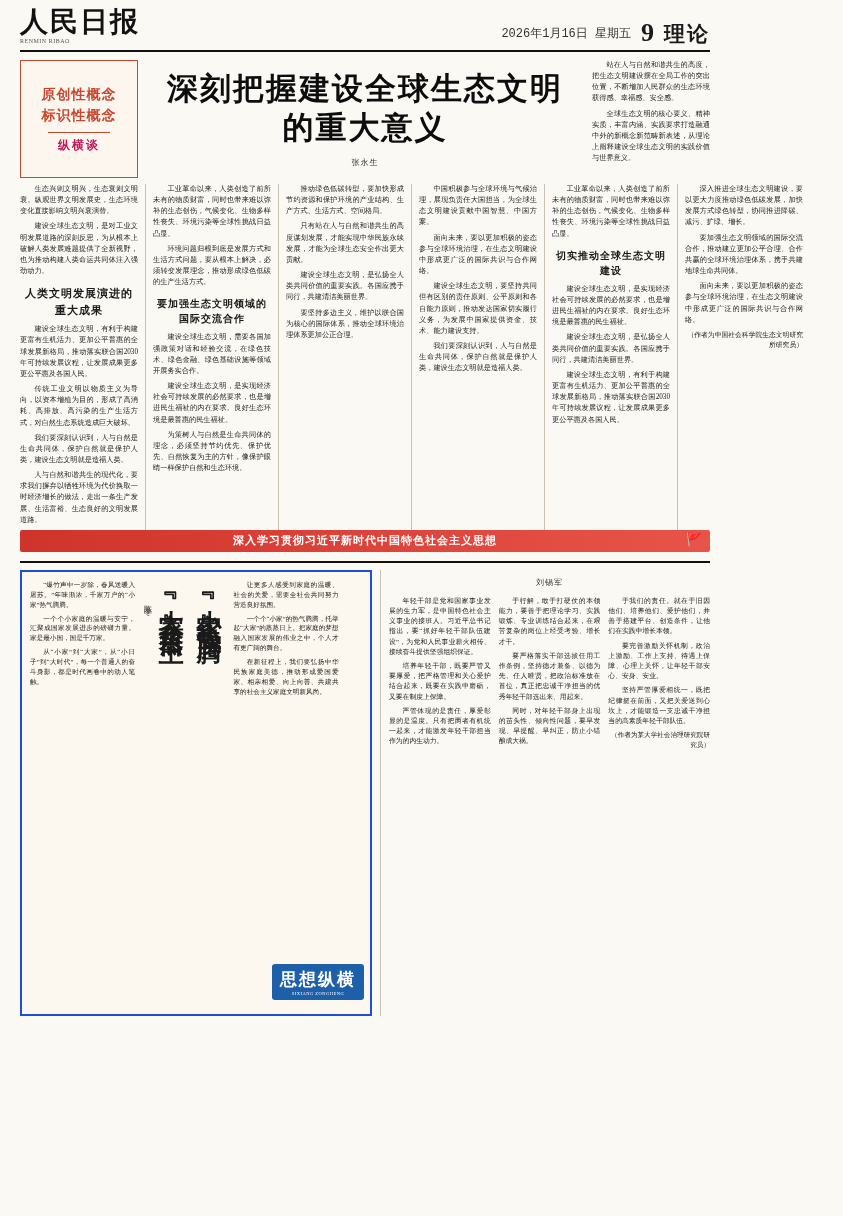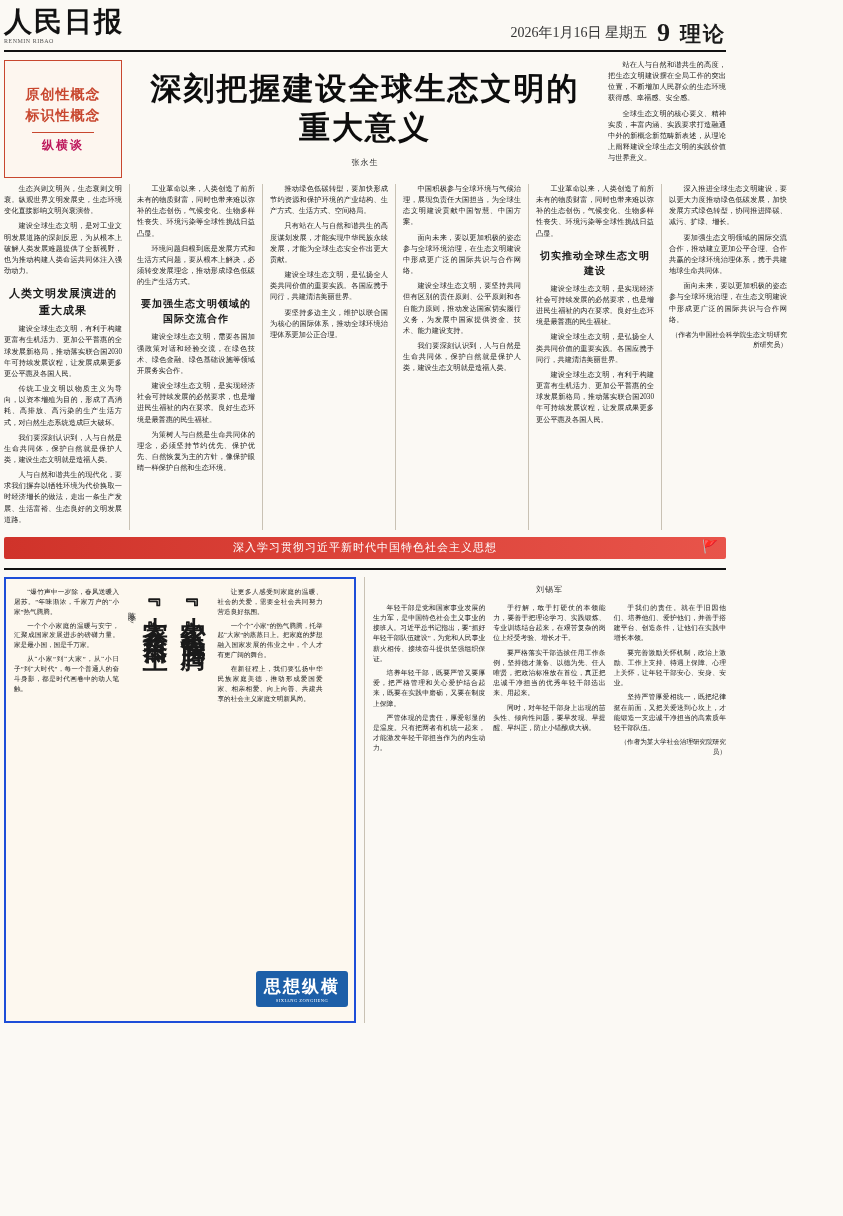--- a/index.html
+++ b/index.html
@@ -3,32 +3,32 @@
 <meta charset="utf-8">
 <style>
   html,body{margin:0;padding:0;}
   body{
     width:843px;height:1216px;
     background:#fbf9f4;
     font-family:"Liberation Serif","DejaVu Serif",serif;
     color:#1a1a1a;
     overflow:hidden;
   }
-  .page{position:relative;width:730px;height:1216px;box-sizing:border-box;padding:8px 4px;}
+  .page{position:relative;width:730px;height:1216px;box-sizing:border-box;padding:8px 20px;}
 
   
   .masthead{display:flex;align-items:flex-end;justify-content:space-between;border-bottom:2px solid #111;padding-bottom:4px;}
   .logo{
     font-family:"Liberation Serif",serif;
     font-size:28px;font-weight:bold;letter-spacing:2px;color:#121212;
     line-height:1;padding-bottom:2px;
   }
   .logo .sub{display:block;font-size:6px;letter-spacing:.5px;font-weight:normal;color:#555;margin-top:2px;}
   .mast-right{display:flex;align-items:flex-end;gap:10px;}
-  .mast-date{font-size:14px;color:#333;padding-bottom:4px;font-family:Liberation Serif, serif;}
+  .mast-date{font-size:12px;color:#333;padding-bottom:4px;font-family:Liberation Mono, monospace;}
   .mast-page{font-size:26px;font-weight:bold;line-height:1;}
   .mast-sec{font-size:21px;font-weight:bold;line-height:1;letter-spacing:2px;padding-bottom:1px;}
   .col{font-size:7.2px;line-height:1.55;text-align:justify;}
   .col p{margin:0 0 4px 0;text-indent:2em;}
   .vline{width:1px;background:#c9c2b4;flex:0 0 1px;}
 
   
   .promo{
     width:118px;flex:0 0 118px;border:1px solid #c8472f;
     background:#fdf6ef;padding:7px 6px;box-sizing:border-box;height:118px;
@@ -47,22 +47,22 @@
   .byline{font-size:8px;color:#333;margin-top:10px;letter-spacing:1px;}
 
   .colhead{font-size:11px;font-weight:bold;text-align:center;letter-spacing:1px;margin:8px 0 6px;line-height:1.5;}
   .colhead.small{font-size:10px;}
 
   .midgrid{display:flex;gap:7px;margin-top:6px;}
   .midgrid .c{width:118px;flex:0 0 118px;}
 
   
   .banner{
-    margin-top:7px;height:22px;background:linear-gradient(90deg,#d0332a,#e8544a);
-    color:#fff;font-size:11px;font-weight:normal;letter-spacing:1px;
+    margin-top:0;height:22px;background:linear-gradient(90deg,#d0332a,#e8544a);
+    color:#fff;font-size:11px;font-weight:bold;letter-spacing:1px;
     display:flex;align-items:center;justify-content:center;position:relative;
     border-radius:2px;
   }
   .banner .flag{position:absolute;right:6px;top:2px;font-size:13px;}
 
   
   .hr-main{border:0;border-top:2px solid #111;margin:9px 0 0;}
   .bottom{display:flex;gap:8px;margin-top:7px;height:446px;}
   .story-left{width:352px;flex:0 0 352px;border:2px solid #1d4ed8;background:#fdf8ef;box-sizing:border-box;padding:8px;display:flex;gap:6px;}
   .story-left .txt{font-size:6.6px;line-height:1.5;text-align:justify;width:105px;}

